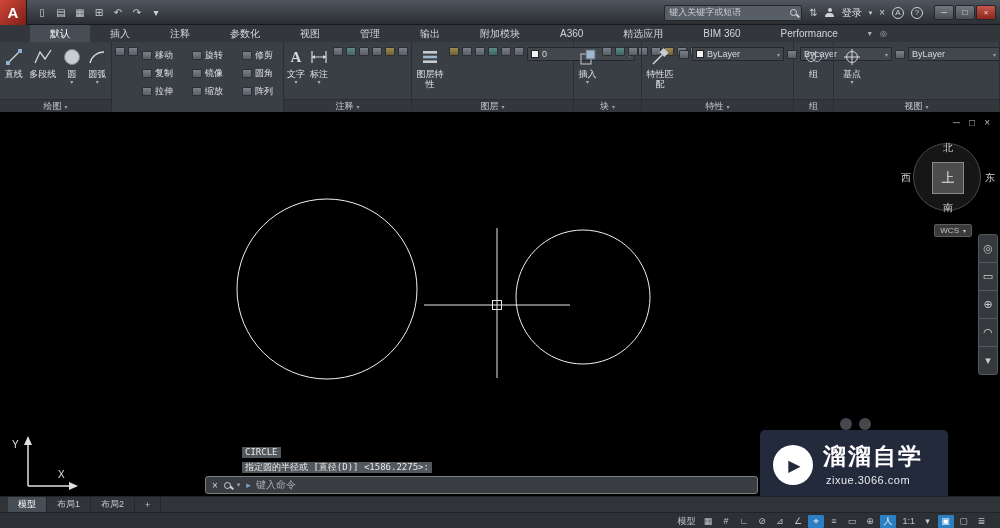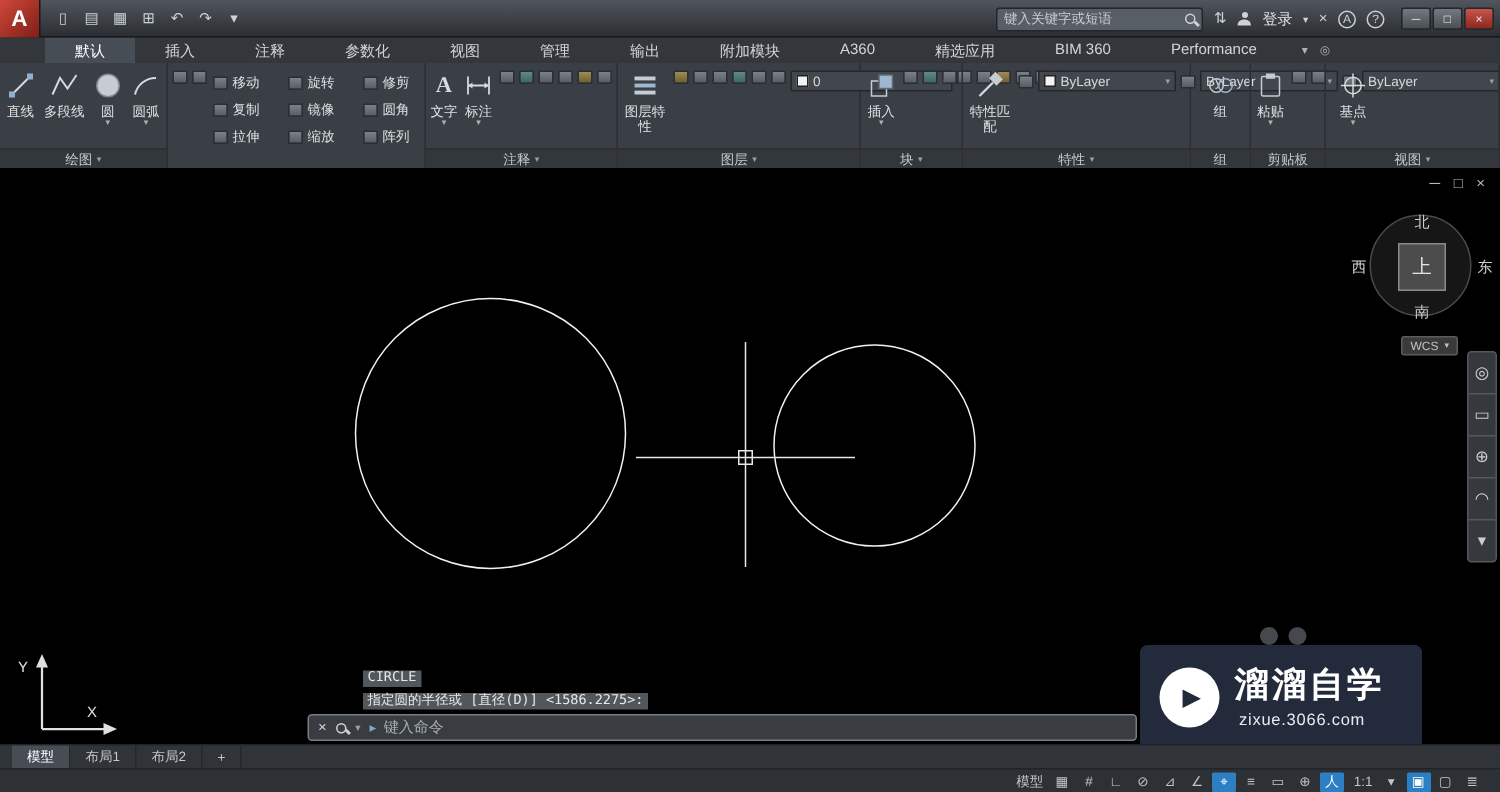--- a/index.html
+++ b/index.html
@@ -438,41 +438,20 @@
           </span>
           <span class="blbl">组</span>
         </div>
       </div>
       <div class="plabel">
         <span>组</span>
       </div>
     </div>
 
 
-    <div class="panel" style="width:50px">
-      <div class="ptools">
-        <div class="bigbtn">
-          <span class="bicon">
-            <svg class="tool" width="20" height="20">
-                <rect x="4" y="4" width="12" height="13" rx="1" fill="none" stroke="#c7ccd2"></rect>
-                <rect x="7" y="2" width="6" height="3.5" fill="#c7ccd2"></rect>
-              </svg>
-          </span>
-          <span class="blbl">粘贴</span>
-          <span class="bcaret">▾</span>
-        </div>
-        <div class="minicol">
-          <span class="mini-sq"></span>
-          <span class="mini-sq"></span>
-        </div>
-      </div>
-      <div class="plabel">
-        <span>剪贴板</span>
-      </div>
-    </div>
 
     <div class="panel" style="flex:1">
       <div class="ptools" style="justify-content:flex-start">
         <div class="bigbtn">
           <span class="bicon">
             <svg class="tool" width="20" height="20">
                 <circle cx="10" cy="10" r="5.5" fill="none" stroke="#d6dade"></circle>
                 <path d="M10 2 V18 M2 10 H18" stroke="#d6dade" stroke-width="1"></path>
               </svg>
           </span>

